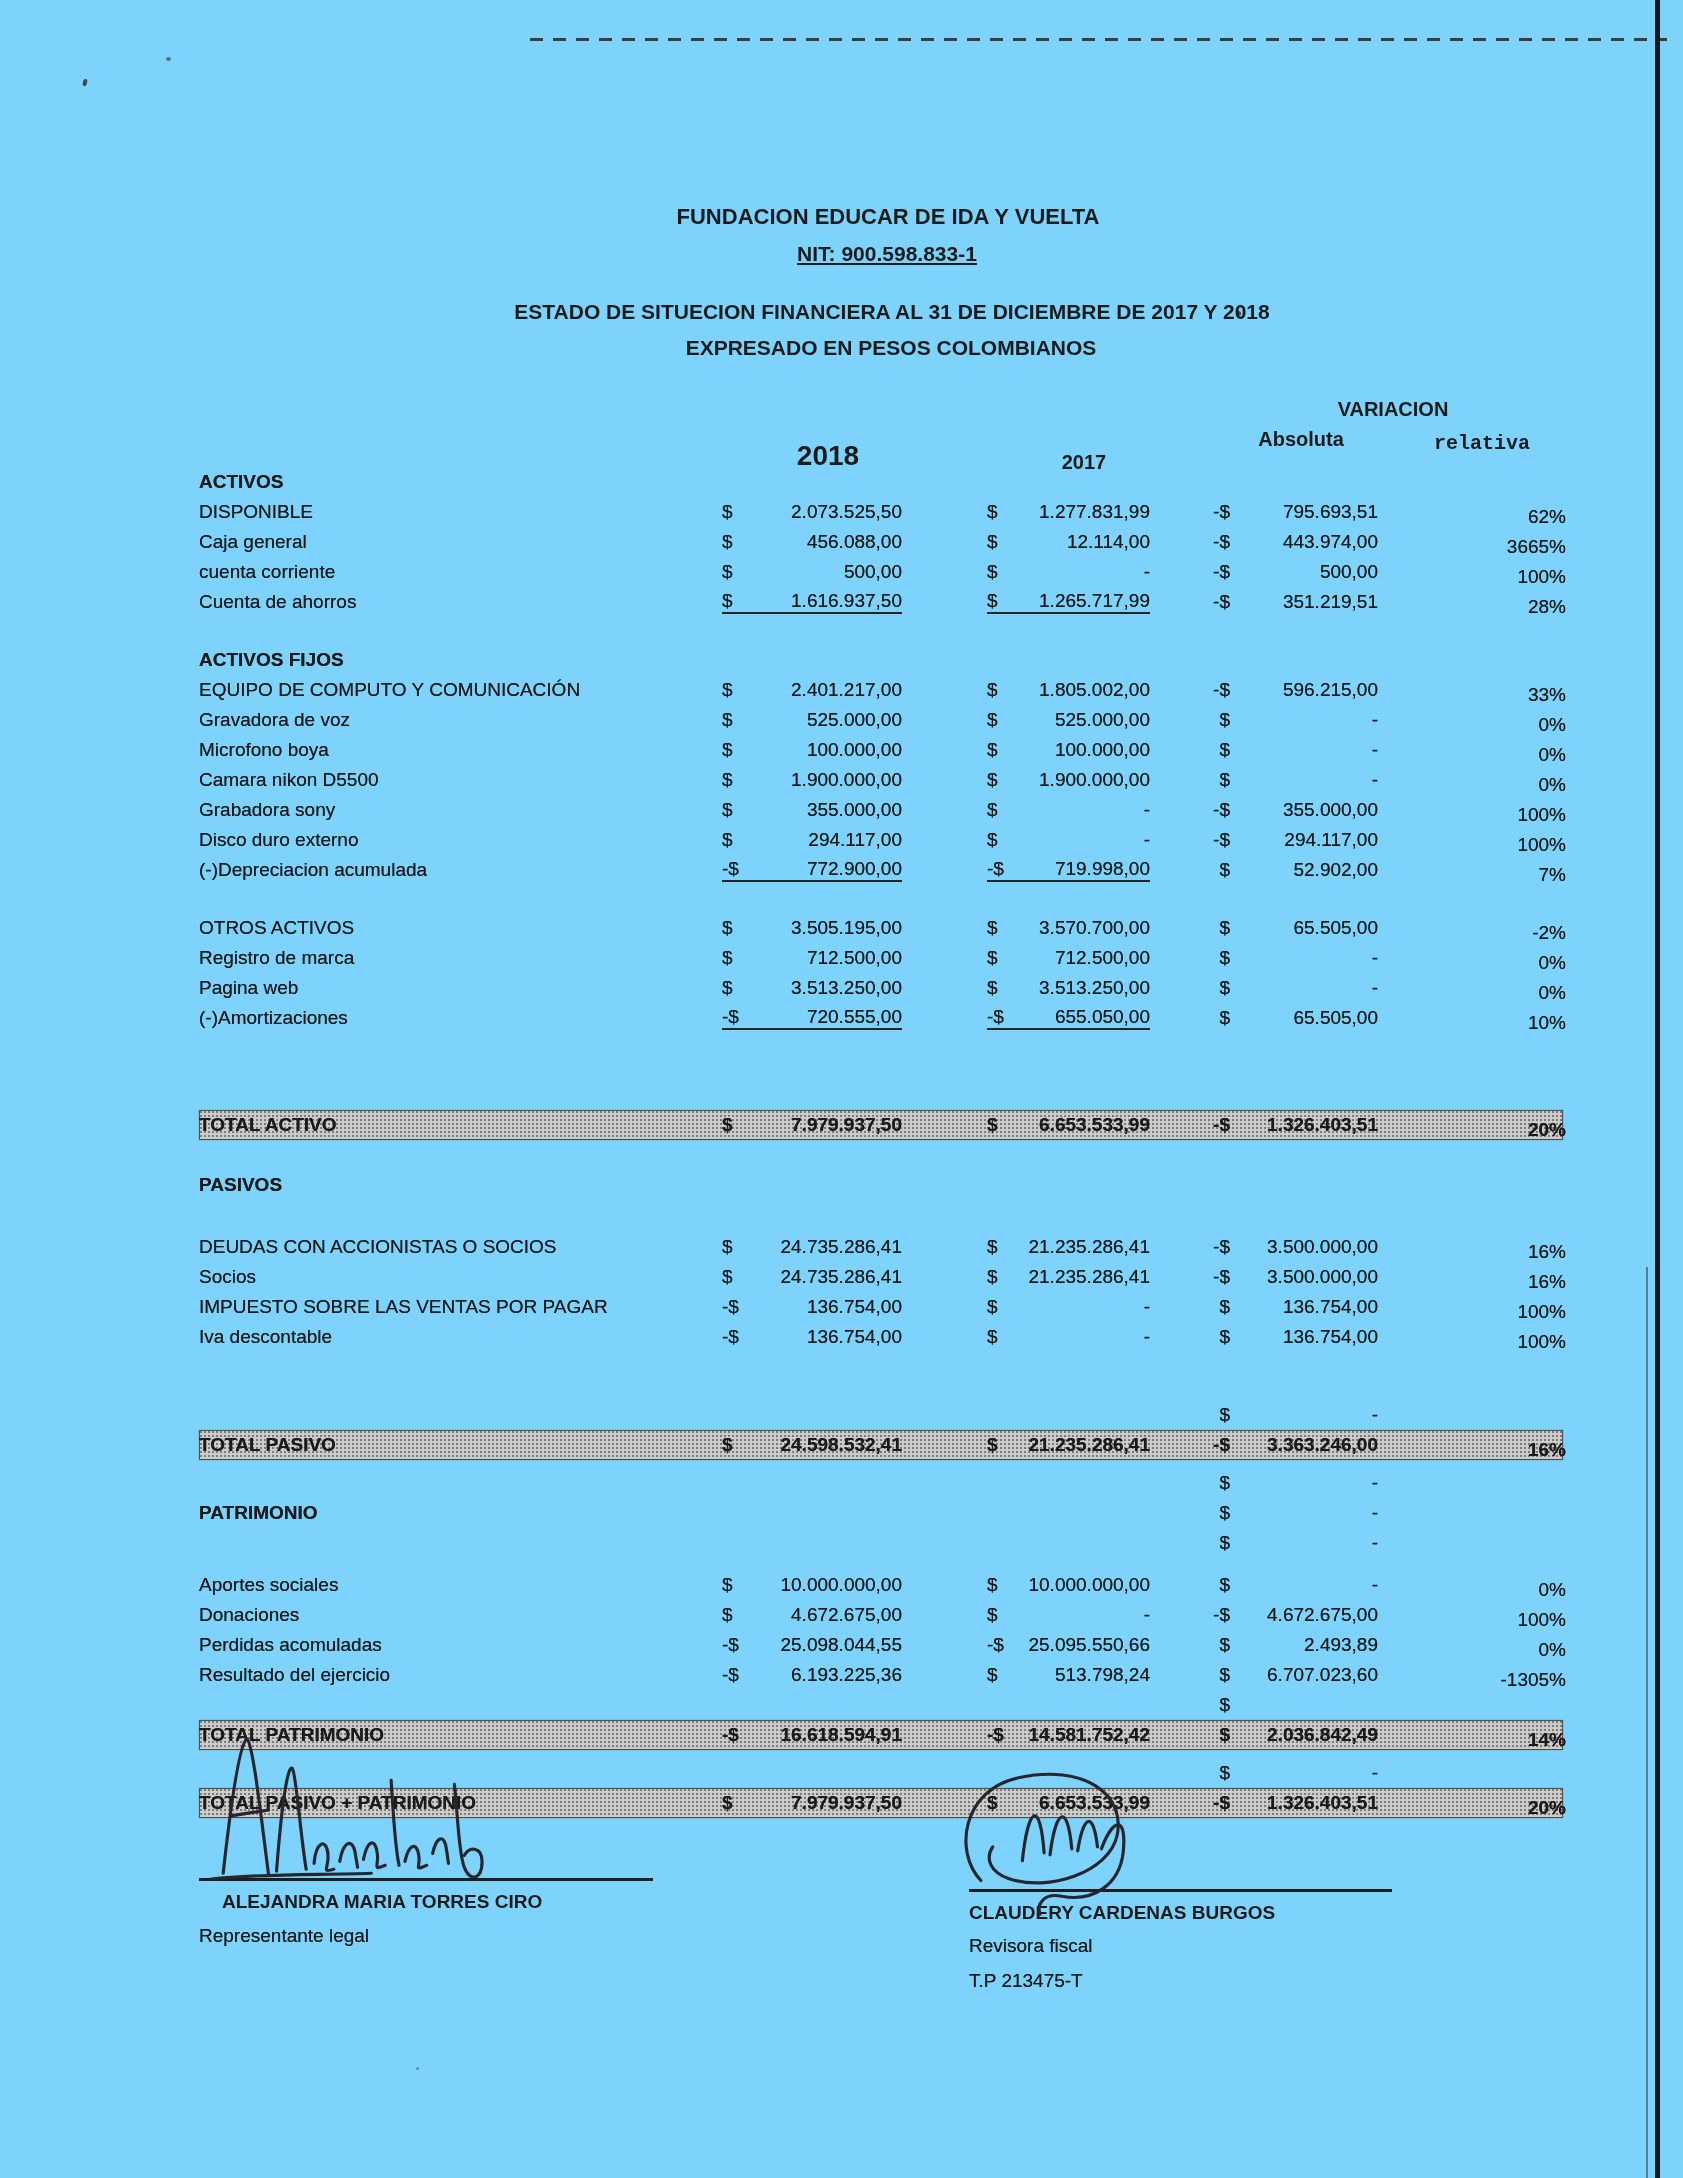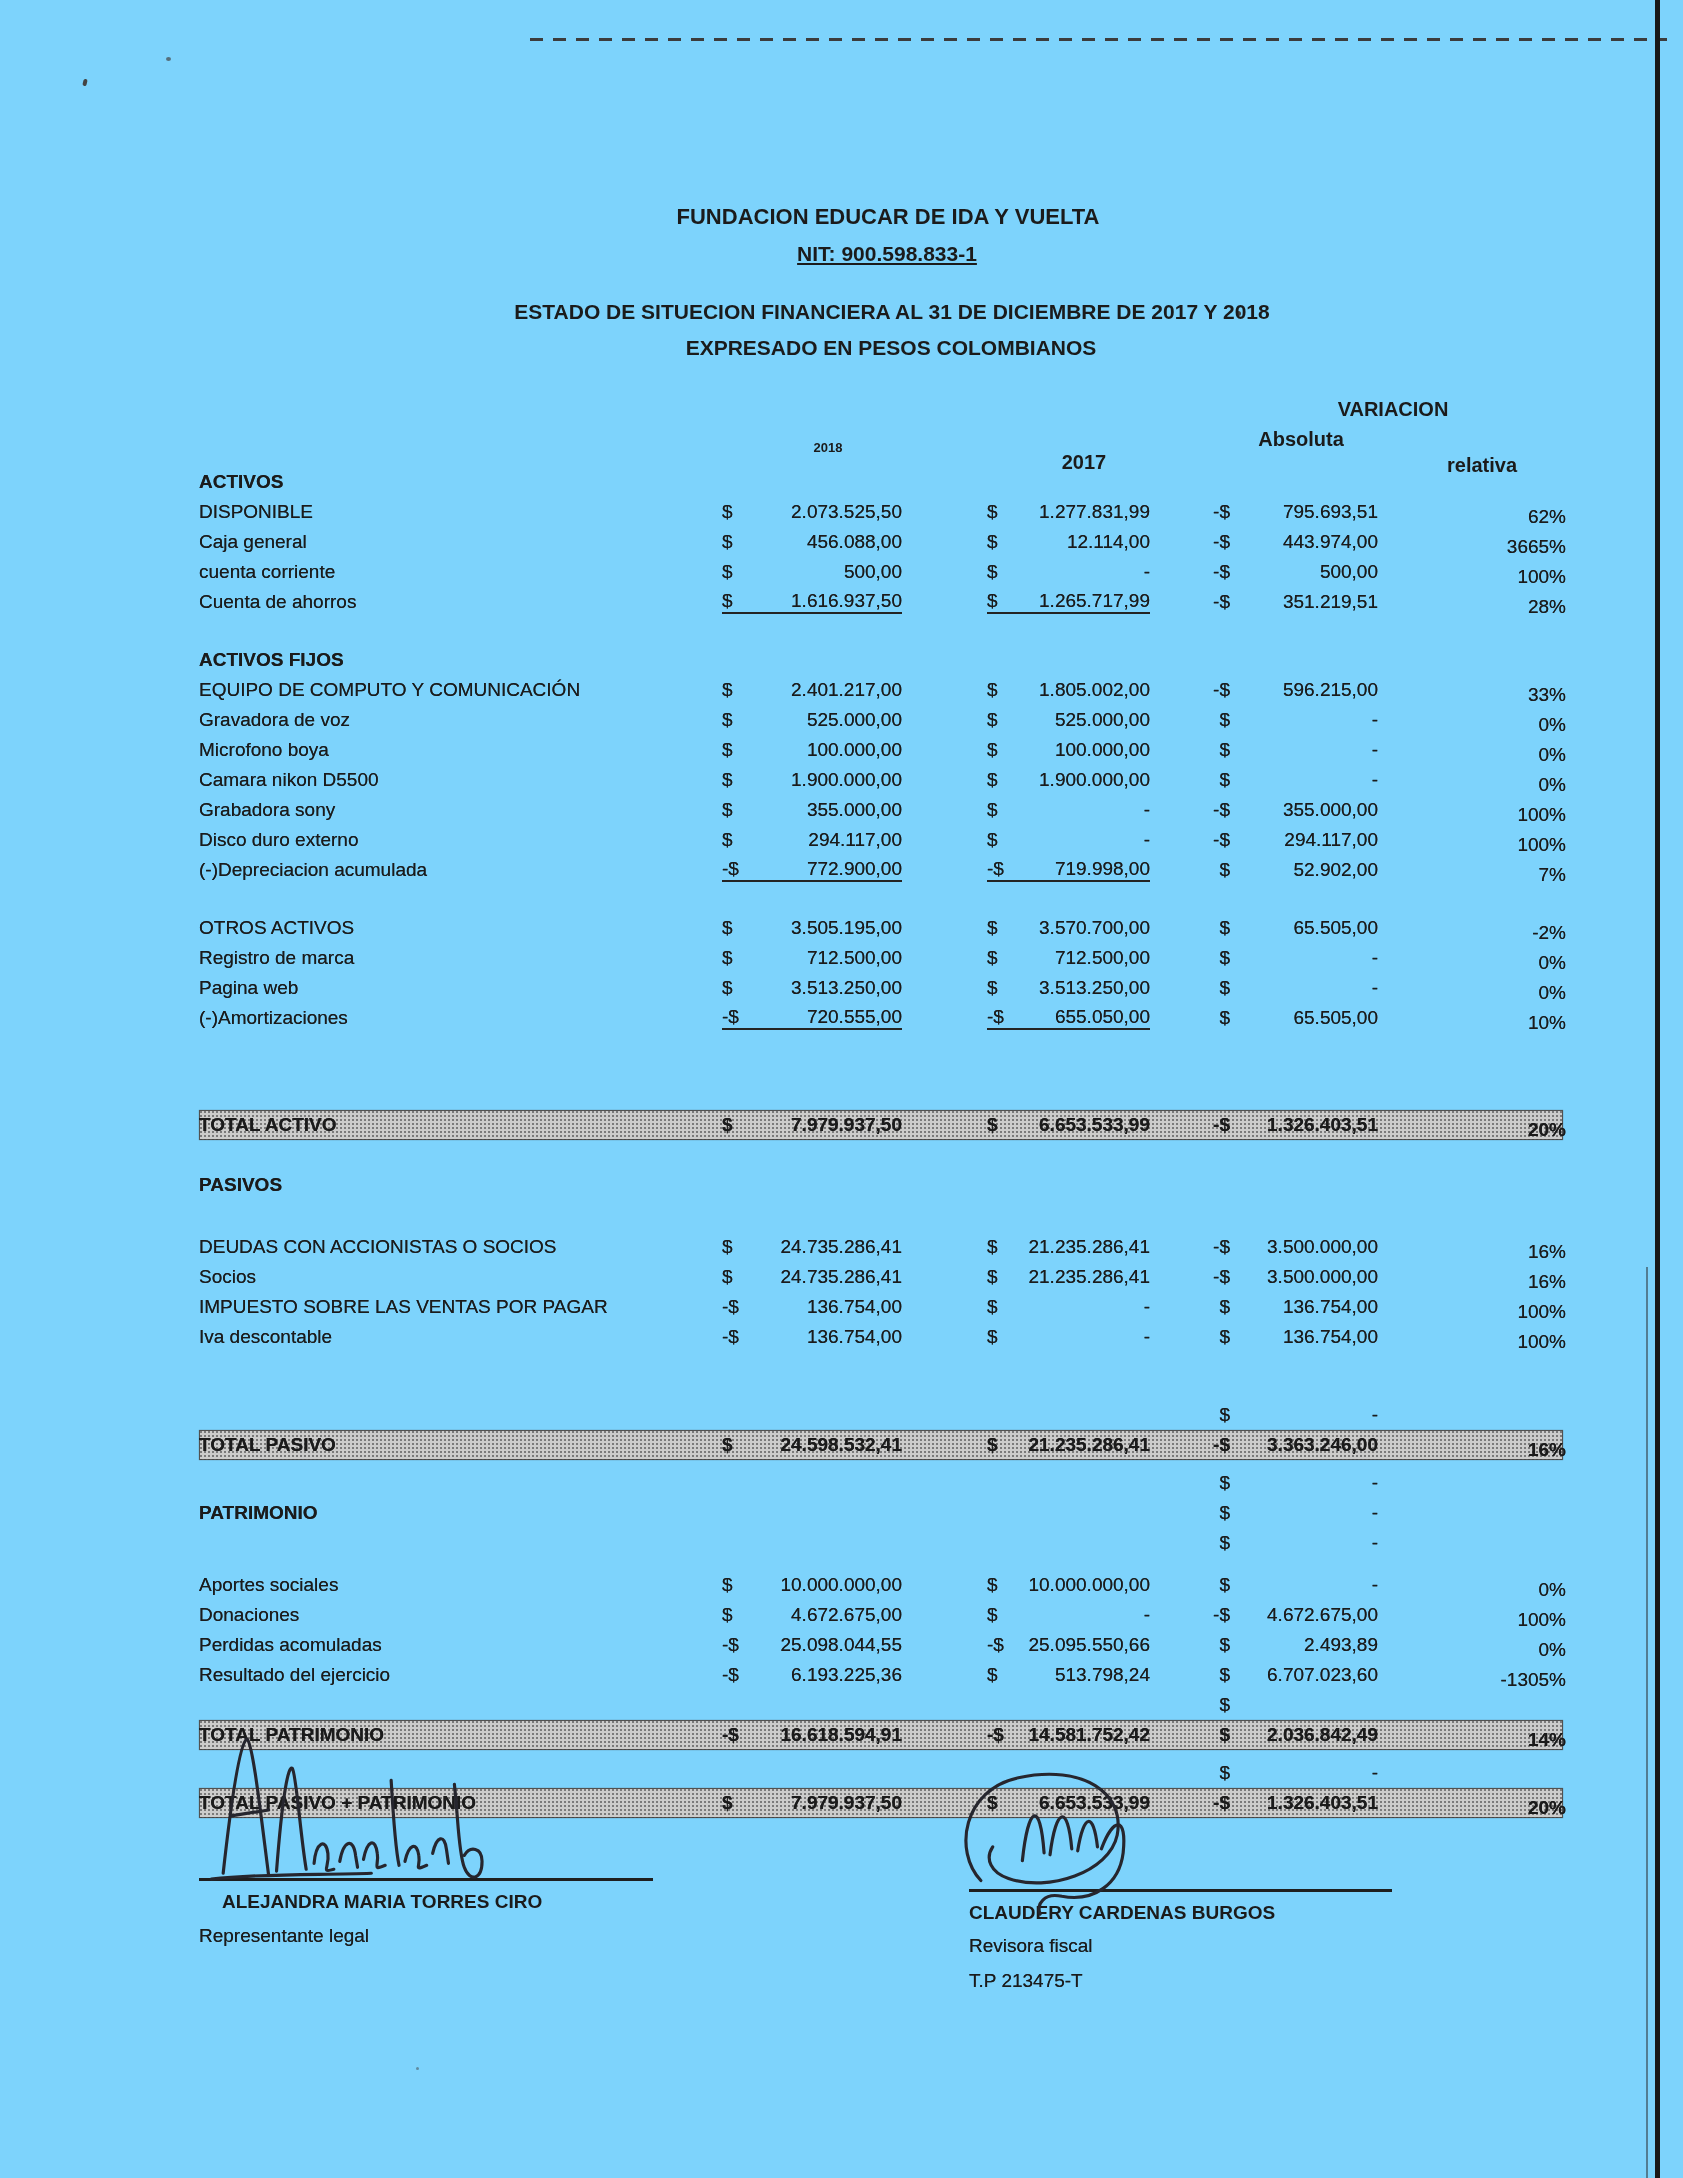--- a/index.html
+++ b/index.html
@@ -20,22 +20,22 @@
   
   .h-company { top:204px; left:888px; font-size:22px; font-weight:700; }
   .h-nit     { top:242px; left:887px; font-size:21px; font-weight:700;text-decoration:underline; }
   .h-title1  { top:300px; left:892px; font-size:21px; font-weight:700; }
   .h-title2  { top:336px; left:891px; font-size:21px; font-weight:700; }
 
   
   .chead { font-weight:700; white-space:nowrap; }
   .ch-variacion { top:398px; left:1393px; font-size:20px; }
   .ch-absoluta  { top:428px; left:1301px; font-size:20px; }
-  .ch-relativa  { top:454px; left:1482px; font-size:20px; font-weight:600; }
-  .ch-2018      { top:440px; left:828px; font-size:13px; }
+  .ch-relativa  { top:432px; left:1482px; font-size:20px; font-weight:600;font-family:Liberation Mono, monospace; }
+  .ch-2018      { top:440px; left:828px; font-size:28px; }
   .ch-2017      { top:451px; left:1084px; font-size:20px; }
 
   
   #rows { position:absolute; top:467px; left:0; width:1683px; }
   .row { margin-left:199px; width:1364px; height:30px; display:grid;
          grid-template-columns:523px 34px 146px 85px 34px 129px 36px 44px 148px 188px;
          align-items:center; font-size:19px; font-weight:400;
          text-shadow:0 0 0.5px rgba(20,20,20,.8); }
   .row .c { display:block; white-space:nowrap; overflow:visible; }
   .c.label { text-align:left; }

